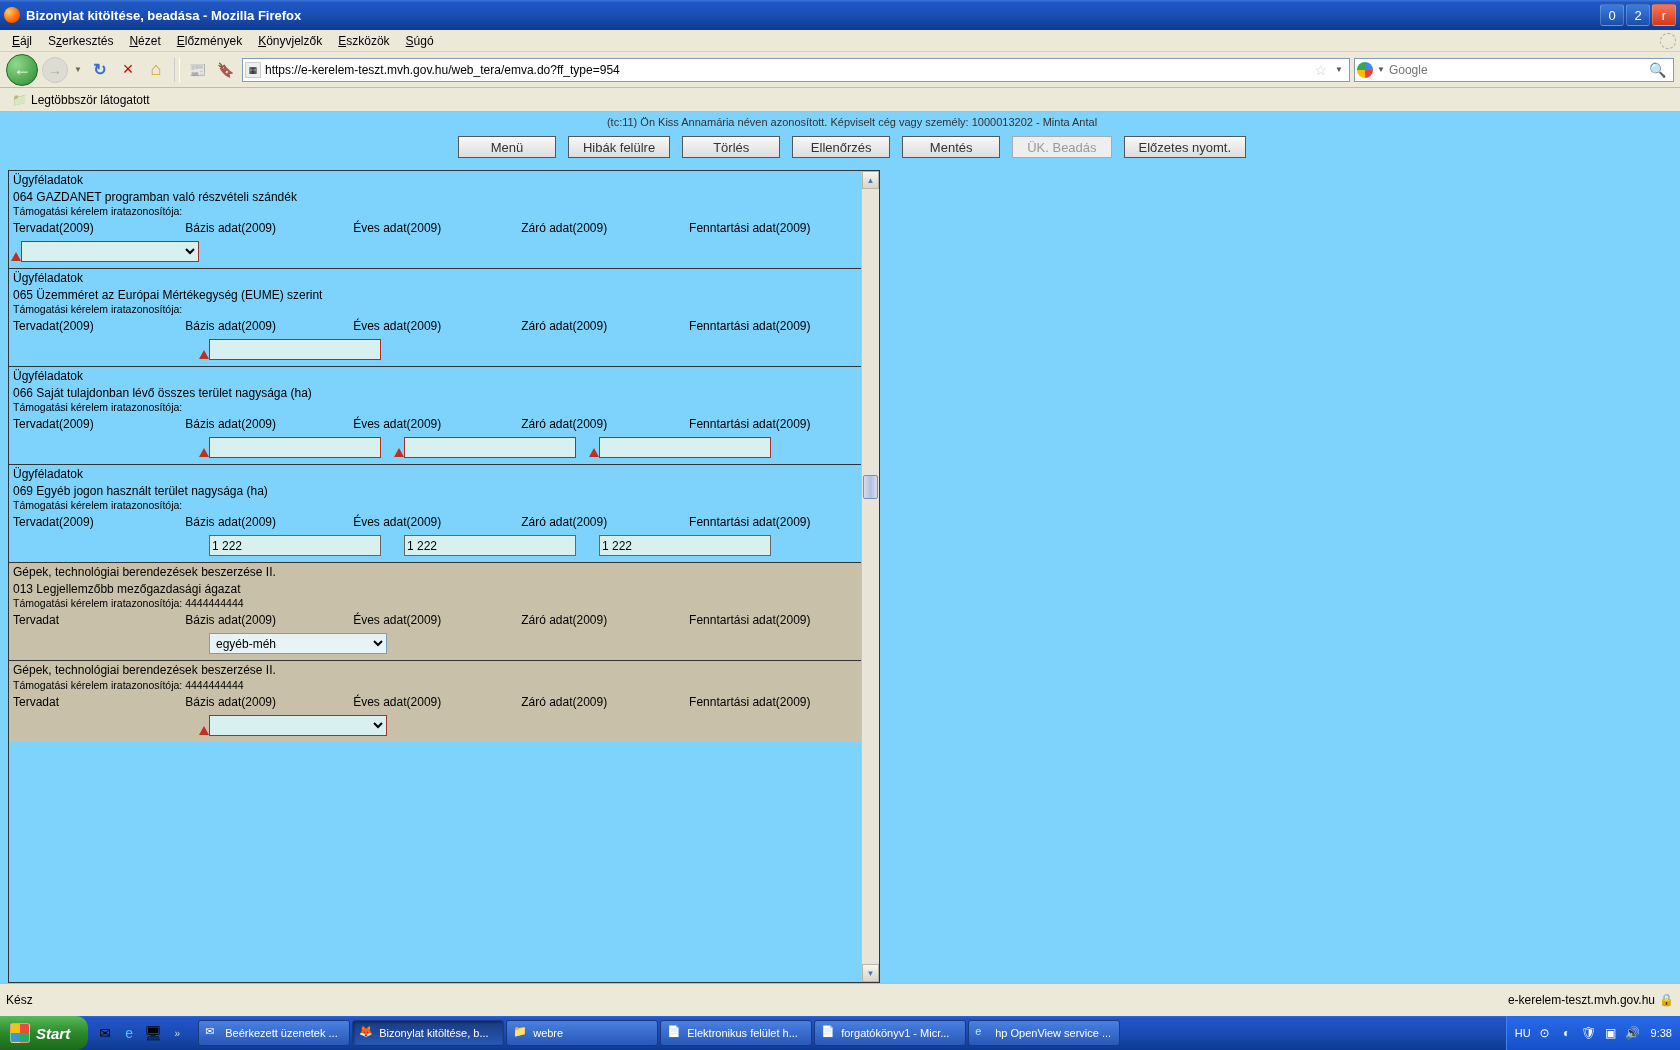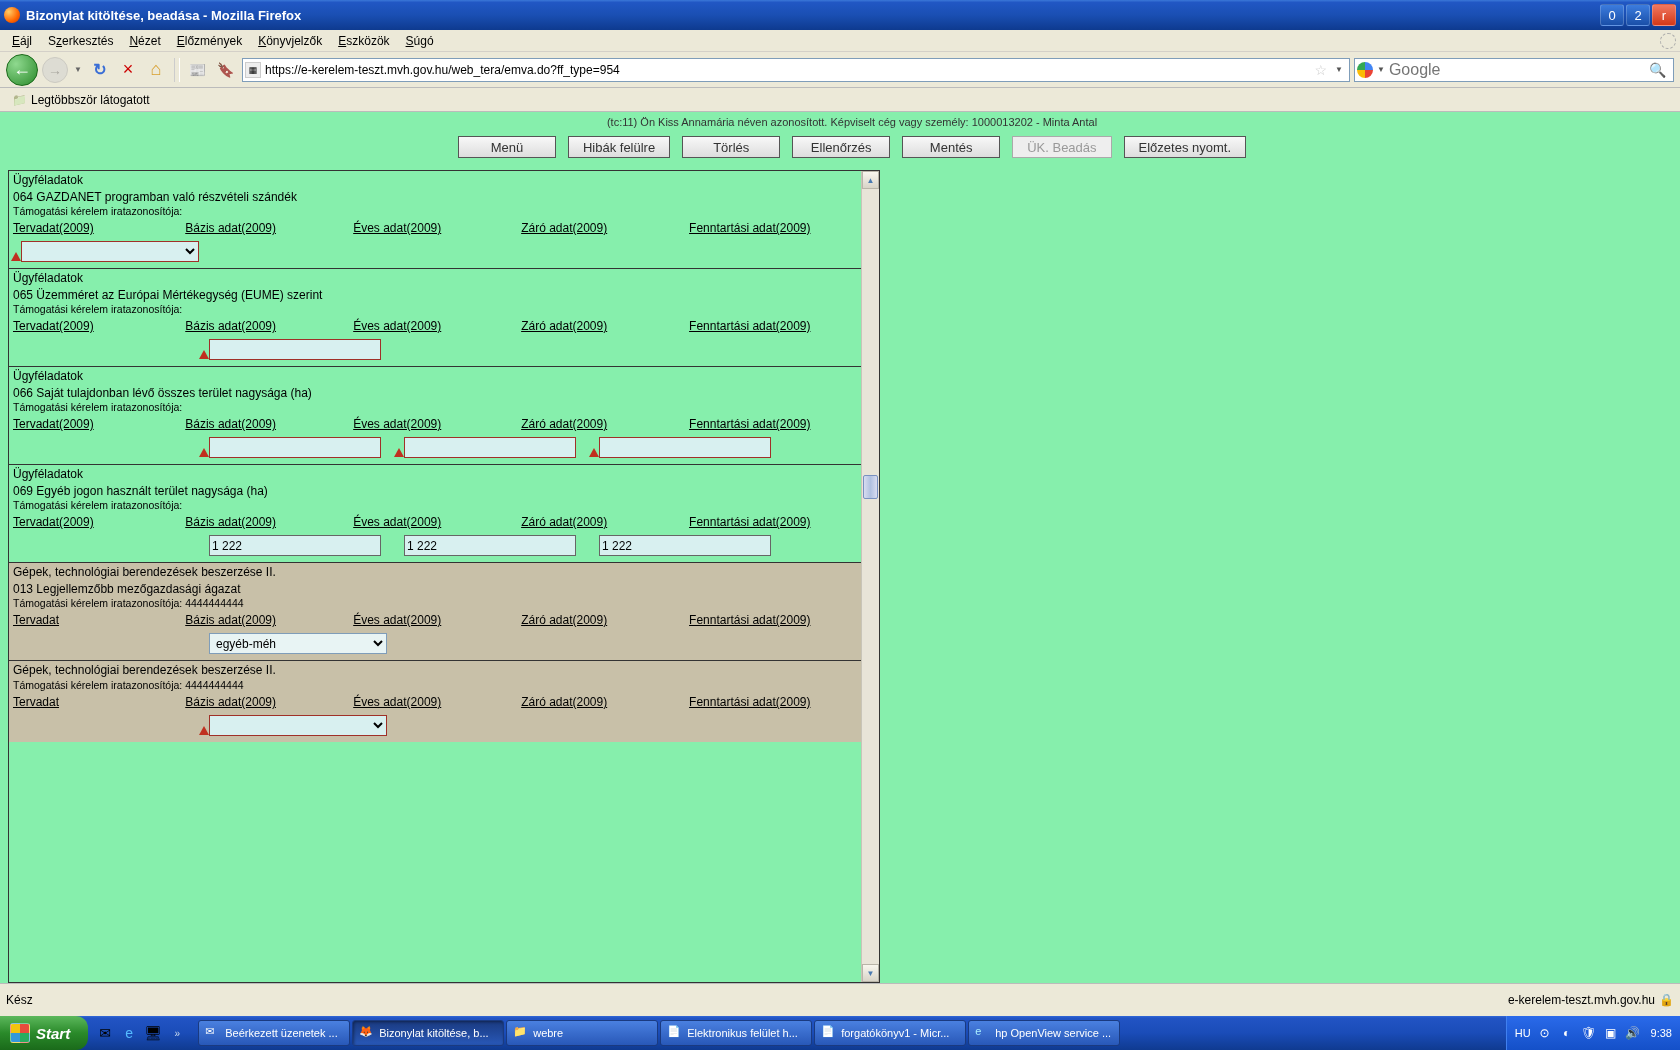--- a/index.html
+++ b/index.html
@@ -44,50 +44,50 @@
 .tbicon.feed::after { content: '📰'; font-size: 14px; filter: hue-rotate(120deg) saturate(.5); }
 .tbicon.hist::after { content: '🔖'; font-size: 14px; filter: grayscale(.5); }
 .urlbar { flex: 1; height: 24px; border: 1px solid #7f9db9; background: white; display: flex; align-items: center; padding: 0 2px; }
 .urlbar .favicon { width: 16px; height: 16px; background: #eee; border: 1px solid #ccc; margin-right: 4px; display: flex; align-items: center; justify-content: center; font-size: 9px; }
 .urlbar input { border: none; outline: none; flex: 1; font-size: 12px; }
 .urlbar .star { color: #ccc; font-size: 14px; padding: 0 4px; }
 .urlbar .dd { color: #555; font-size: 8px; padding: 0 4px; }
 .searchbar { width: 320px; height: 24px; border: 1px solid #7f9db9; background: white; display: flex; align-items: center; padding: 0 2px; }
 .searchbar .gico { width: 16px; height: 16px; margin-right: 4px; background: conic-gradient(#4285f4 0 25%, #ea4335 0 50%, #fbbc05 0 75%, #34a853 0); border-radius: 50%; }
 .searchbar .gdd { font-size: 8px; color: #555; margin-right: 4px; }
-.searchbar input { border: none; outline: none; flex: 1; font-size: 16px; color: #7f1d1d; }
+.searchbar input { border: none; outline: none; flex: 1; font-size: 12px; color: #7f1d1d; }
 .searchbar .mag { color: #3a6ed6; font-size: 14px; padding: 0 4px; }
 
 
 .ff-bookbar { height: 24px; background: #ece9d8; border-bottom: 1px solid #bbb; display: flex; align-items: center; padding: 0 6px; }
 .ff-bookbar .bk { padding: 2px 6px; font-size: 12px; display: flex; align-items: center; gap: 4px; }
 .ff-bookbar .bk::before { content: '📁'; font-size: 12px; filter: hue-rotate(30deg) saturate(.3); }
 
 
-.page { flex: 1; background: #86efac; position: relative; overflow: hidden; padding-left: 24px; }
+.page { flex: 1; background: #7dd3fc; position: relative; overflow: hidden; padding-left: 24px; }
 .status-text { text-align: center; font-size: 11px; color: #333; padding: 4px 0; }
 .action-row { display: flex; justify-content: center; gap: 12px; padding: 4px 0; border-bottom: 1px solid transparent; }
 .action-row button { background: linear-gradient(#f8f8f8,#ddd); border: 1.5px solid #555; color: #333; padding: 2px 14px; font-size: 13px; min-width: 98px; height: 22px; }
 .action-row button:disabled { color: #999; border-color: #aaa; background: #eee; }
 
 .form-frame { position: absolute; left: 8px; top: 58px; width: 872px; bottom: 0; border: 1px solid #333; overflow: hidden; }
 .form-scroll { position: absolute; inset: 0 18px 0 0; overflow: hidden; }
 .vscroll { position: absolute; right: 0; top: 0; bottom: 0; width: 18px; background: #e8e4d8; border-left: 1px solid #c8c4b8; }
 .vscroll .sbtn { height: 18px; background: linear-gradient(#f8f6ee,#d8d4c8); border: 1px solid #b8b4a8; display: flex; align-items: center; justify-content: center; font-size: 8px; color: #4a7ab0; }
 .vscroll .strack { position: absolute; top: 18px; bottom: 18px; left: 0; right: 0; }
 .vscroll .sthumb { position: absolute; left: 1px; right: 1px; top: 286px; height: 24px; background: linear-gradient(to right,#d8dcf0,#b0c0e0,#d8dcf0); border: 1px solid #7890c0; border-radius: 2px; }
 .vscroll .sbtn.dn { position: absolute; bottom: 0; left: 0; right: 0; }
 
 .section { border-bottom: 1.5px solid #333; }
 .section.shade { background: #c8c0a8; }
 .sec-head { font-size: 12px; padding: 2px 4px; }
 .sec-title { font-size: 12px; padding: 1px 4px; }
 .sec-sub { font-size: 10.5px; padding: 0 4px 2px; }
 .cols { display: flex; padding: 2px 4px; }
-.cols > div { font-size: 12px; text-decoration: underline; }
+.cols > div { font-size: 12px; }
 .cols .c1 { width: 200px; }
 .cols .c2 { width: 195px; }
 .cols .c3 { width: 195px; }
 .cols .c4 { width: 195px; }
 .cols .c5 { width: 195px; }
 .inprow { padding: 4px 4px 6px; display: flex; }
 .inprow .sp1 { width: 196px; }
 .fld { position: relative; }
 .fld .warn { position: absolute; left: -10px; bottom: 1px; width: 0; height: 0; border-left: 5px solid transparent; border-right: 5px solid transparent; border-bottom: 9px solid #c03020; }
 .fld input, .fld select { height: 21px; background: #d8f0f0; border: 1.2px solid #a03028; font-size: 12px; padding: 0 2px; }

